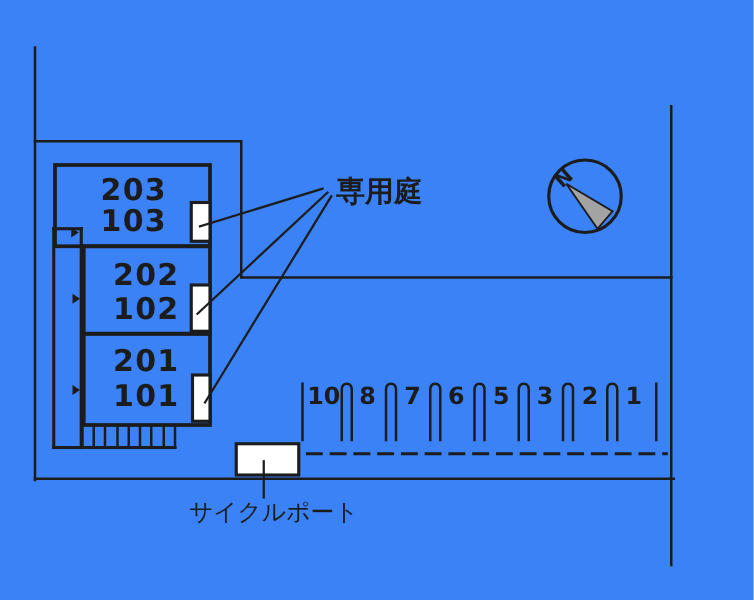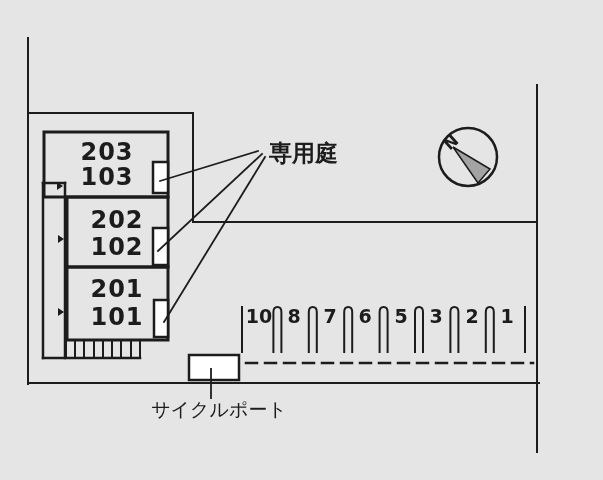--- a/index.html
+++ b/index.html
@@ -5,21 +5,21 @@
   html, body {
     margin: 0;
     padding: 0;
     background: #ffffff;
     font-family: "DejaVu Sans", "Liberation Sans", sans-serif;
   }
   .canvas {
     position: relative;
     width: 603px;
     height: 480px;
-    background: #e5e5e5;
+    background: #3b82f6;
     overflow: hidden;
   }
   svg text {
     fill: #1c1c1c;
   }
   .room-num {
     font-size: 24px;
     font-weight: bold;
     letter-spacing: 1px;
   }

